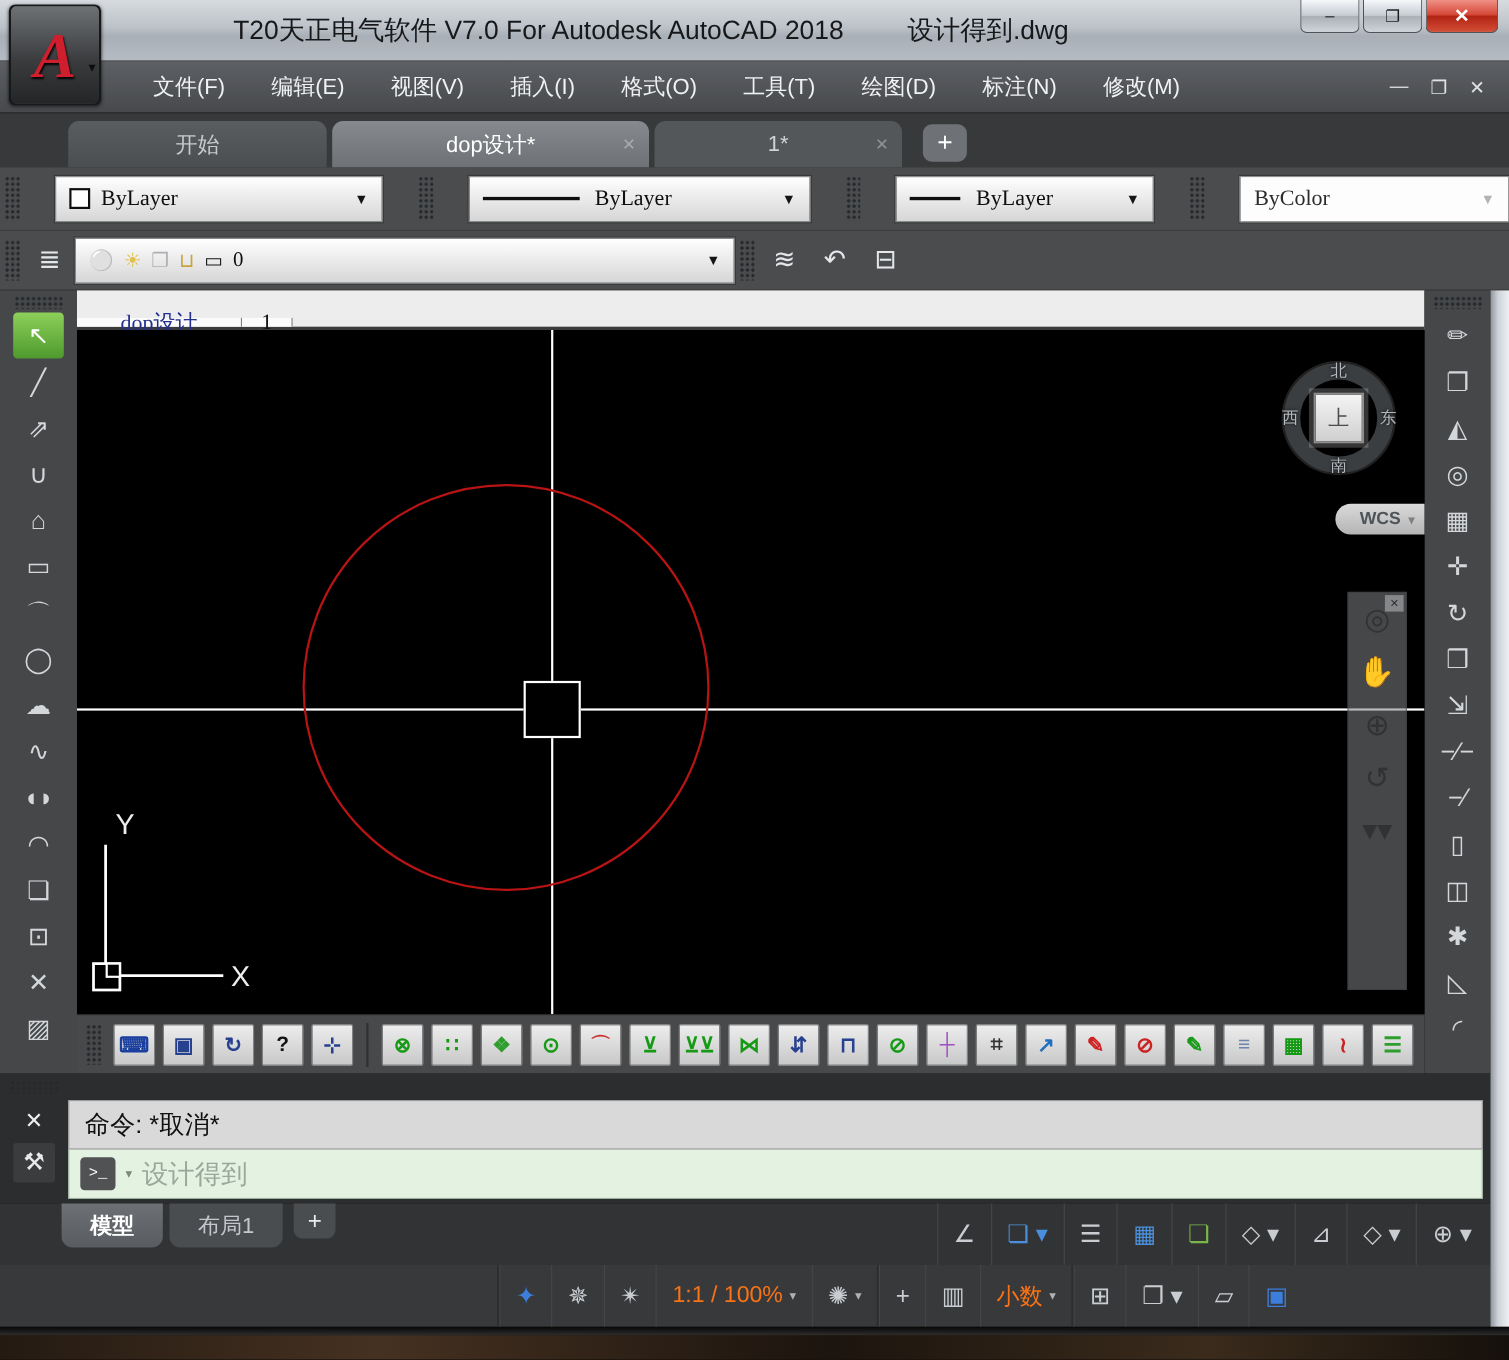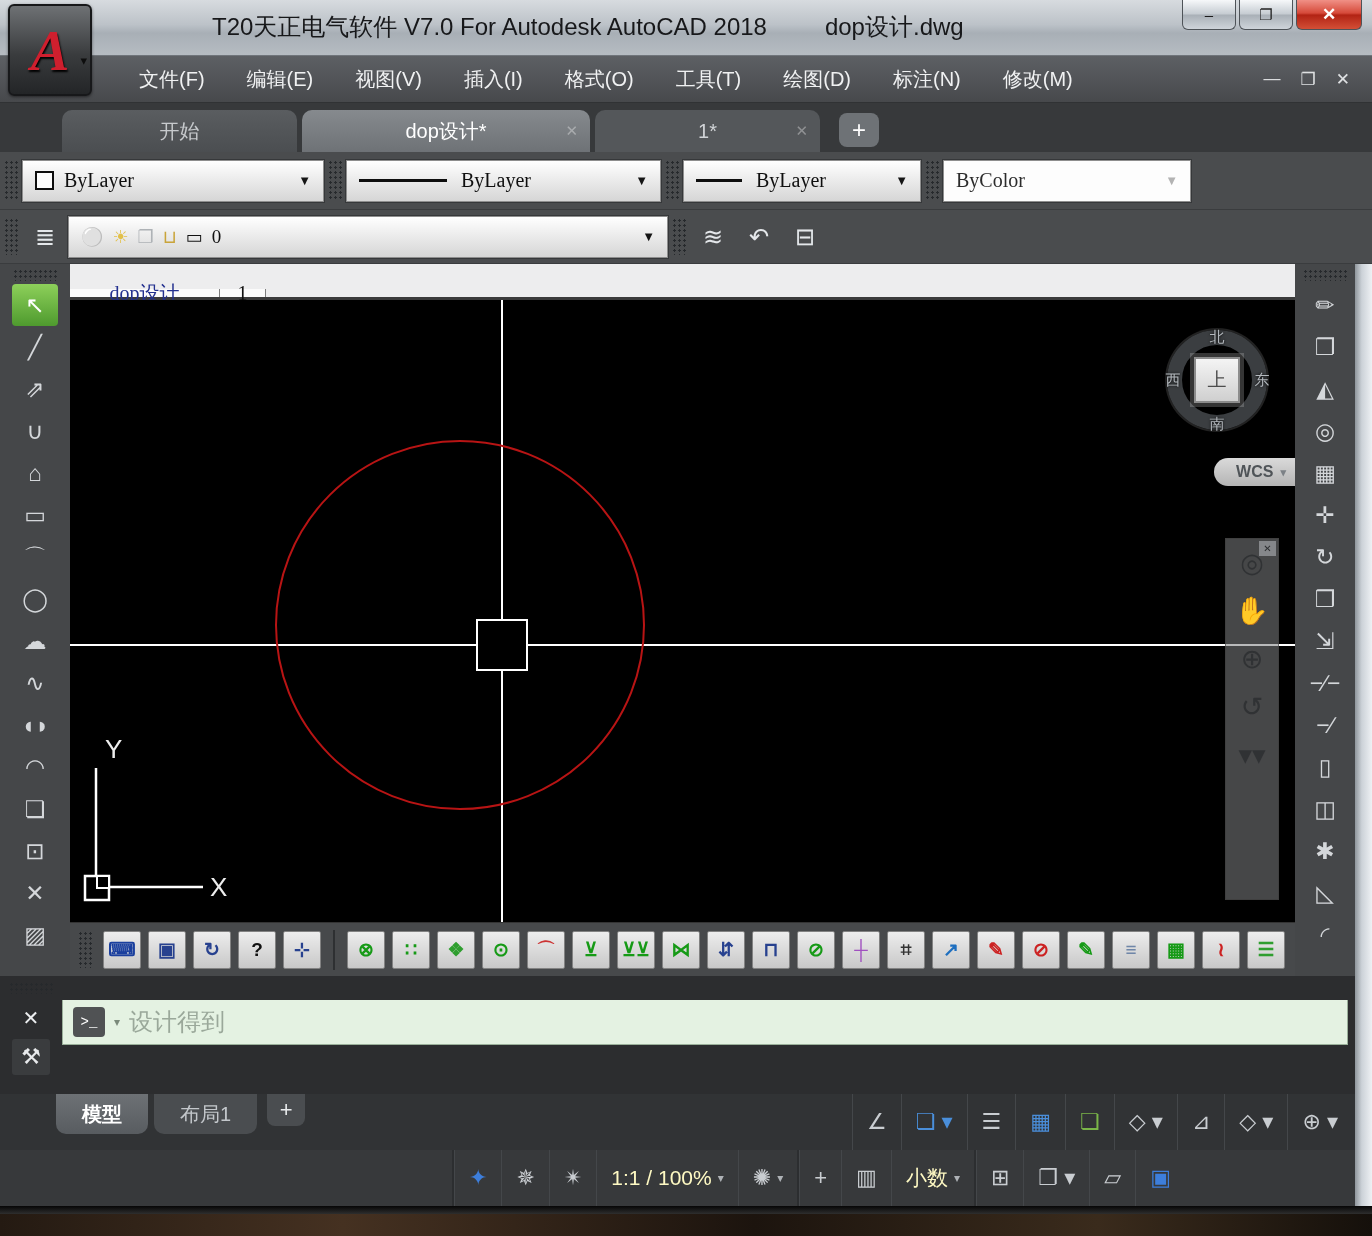--- a/index.html
+++ b/index.html
@@ -37,21 +37,21 @@
     justify-content:center; font-size:20px; position:relative; }
   .ftab.start { width:235px; background:linear-gradient(#5a5d60,#4b4e51); color:#c7cacd; }
   .ftab.active { width:288px; background:linear-gradient(#868a8e,#6e7276); color:#fff; }
   .ftab.second { width:225px; background:#54575a; color:#d0d3d6; }
   .ftab .ghost-x { position:absolute; right:12px; font-size:15px; color:rgba(255,255,255,.35); }
   .ftab-add { width:40px; height:34px; margin:0 0 5px 14px; border-radius:8px; background:#6e7276;
     color:#fff; font-size:24px; display:flex; align-items:center; justify-content:center; }
 
   
   .tb-row { flex:none; background:#4a4c4e; display:flex; align-items:center; border-bottom:1px solid #3a3c3e; }
-  .props-row { height:58px; }
+  .props-row { height:58px;gap:28px; }
   .layer-row { height:54px; }
   .grip { width:14px; align-self:stretch; margin:8px 4px;
     background-image:radial-gradient(#26292c 1.3px, transparent 1.4px); background-size:5px 5px; }
   .combo { display:flex; align-items:center; height:42px; padding:0 12px;
     background:linear-gradient(#ffffff,#ececec 45%,#d6d6d6); border:1px solid #8e8e8e;
     box-shadow:0 0 0 1px #36383a; font-family:"Liberation Serif",serif; font-size:20px; color:#0f0f0f; }
   .combo .caret { margin-left:auto; font-size:13px; color:#151515; }
   .combo .swatch { width:19px; height:19px; border:2.5px solid #0e0e0e; background:#fdfdfd; margin-right:10px; flex:none; }
   .combo .ln { height:2.5px; background:#0e0e0e; margin-right:14px; flex:none; }
   .combo.c-color { width:302px; }
@@ -140,21 +140,21 @@
   .ltab.layout1 { background:#4a4d50; color:#c3c7cb; margin-left:6px; }
   .ltab-add { width:38px; height:32px; margin-left:10px; border-radius:0 0 8px 8px; background:#4a4d50;
     color:#e8eaec; font-size:22px; display:flex; align-items:center; justify-content:center; }
   .lr-icons { margin-left:auto; margin-right:20px; display:flex; align-self:stretch; align-items:center; }
   .sb-item { height:100%; padding:0 14px; display:flex; align-items:center; gap:6px; color:#c9cdd1;
     font-size:22px; border-left:1px solid #44474a; white-space:nowrap; }
 
   
   .statusbar { height:56px; flex:none; background:#37393b; display:flex; align-items:stretch; position:relative; }
   .sb-spacer { width:452px; flex:none; }
-  .sb-text { font-size:21px; color:#fef9c3; }
+  .sb-text { font-size:21px; color:#f97316; }
   .sb-caret { font-size:12px; color:#aeb2b6; }
   .sb-group { display:flex; align-items:stretch; border-left:2px solid #2c2e30; }
   .watermark { position:absolute; right:12px; top:7px; font-size:37px; font-weight:bold; color:#fff;
     letter-spacing:2px; z-index:40; text-shadow:-2px -2px 0 #000, 2px -2px 0 #000, -2px 2px 0 #000,
     2px 2px 0 #000, 0 0 7px #000; }
 
   .frame-strip { height:8px; flex:none; background:linear-gradient(#060606,#2e2e2e); }
   .desktop-strip { height:22px; flex:none;
     background:linear-gradient(90deg,#241a12,#453121 25%,#1c140e 55%,#3a2b1c 80%,#15100b); }
 </style>
@@ -163,21 +163,21 @@
 
 <div class="window">
 
   <div class="titlebar">
     <div class="logo">
       <span class="a-letter">A</span>
       <span class="a-caret">▾</span>
     </div>
     <div class="title-text">
       <span>T20天正电气软件 V7.0 For Autodesk AutoCAD 2018</span>
-      <span>dop设计.dwg</span>
+      <span>设计得到.dwg</span>
     </div>
     <div class="winbtns">
       <div class="wbtn minmax">–</div>
       <div class="wbtn minmax">❐</div>
       <div class="wbtn close-btn">✕</div>
     </div>
   </div>
 
   <div class="menubar">
     <div class="menu-item">文件(F)</div>
@@ -380,20 +380,21 @@
     </div>
   </div>
 
   <div class="cmd">
     <div class="cmd-left">
       <div class="grip-h"></div>
       <div class="cmd-close">✕</div>
       <div class="cmd-wrench">⚒</div>
     </div>
     <div class="cmd-body">
+      <div class="cmd-history">命令: *取消*</div>
       <div class="cmd-input">
         <span class="prompt-chip">&gt;_</span>
         <span class="caret">▾</span>
         <span class="placeholder">设计得到</span>
       </div>
     </div>
   </div>
 
   <div class="layout-row">
     <div class="ltab model">模型</div>

